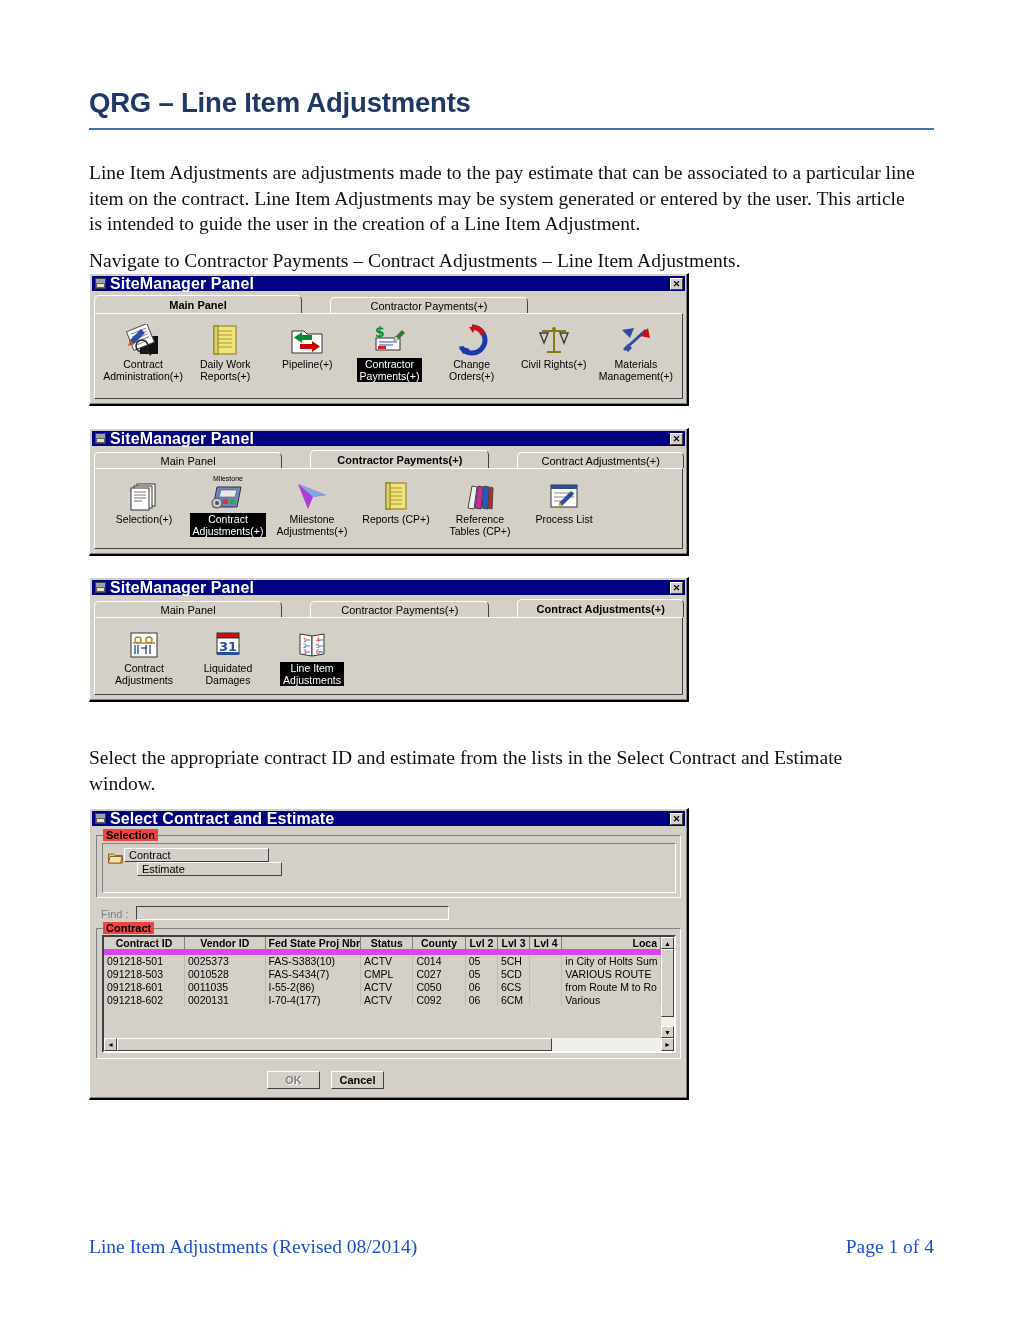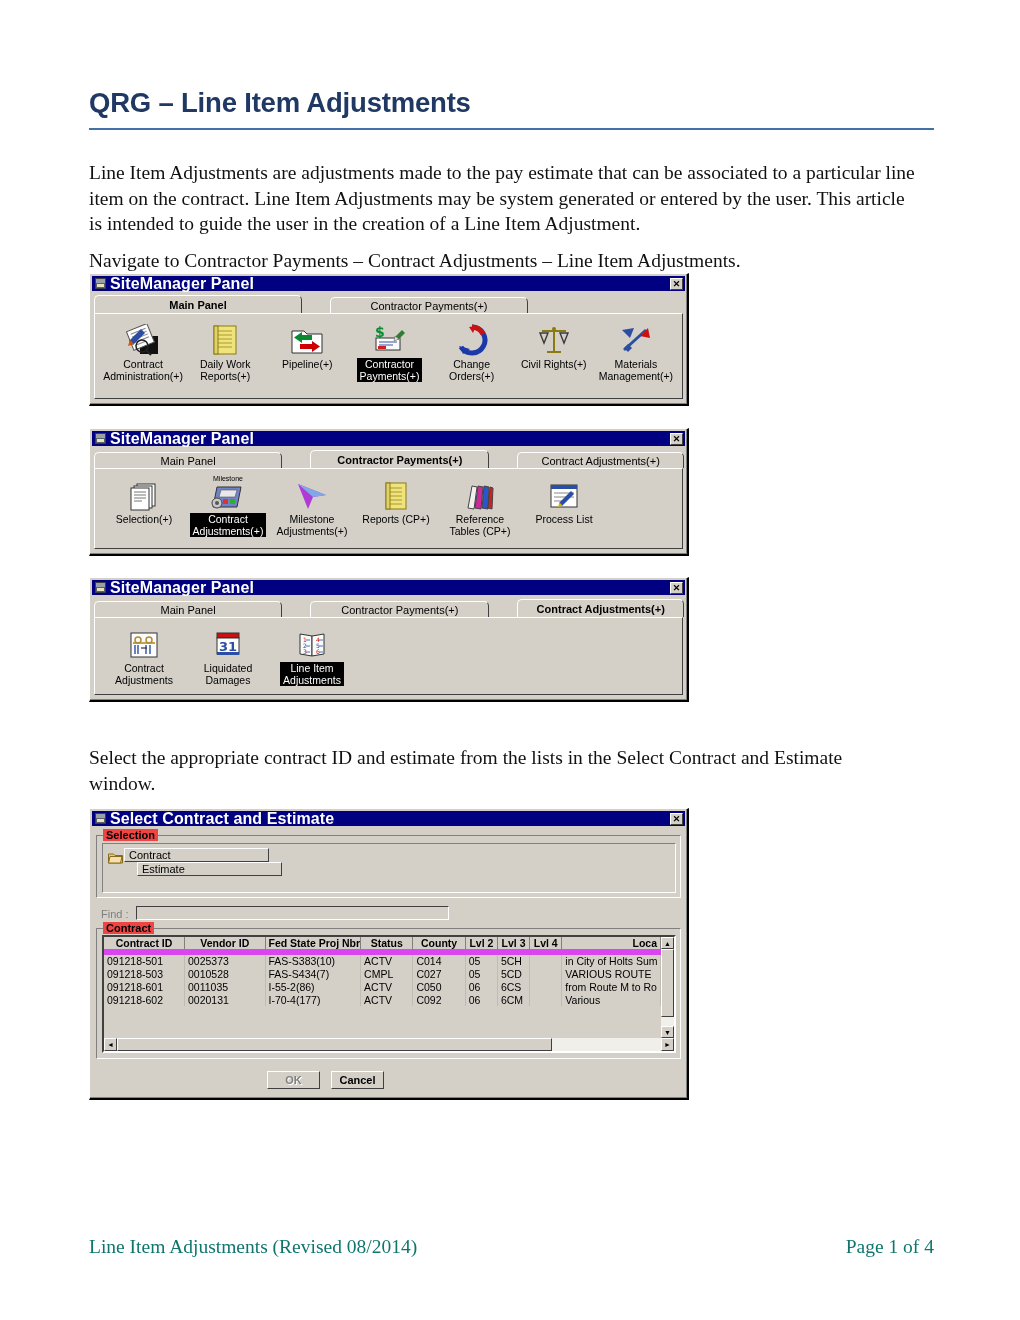--- a/index.html
+++ b/index.html
@@ -29,21 +29,21 @@
     position:absolute;
     font-size:19.5px; line-height:25.5px; color:#111;
     text-align:left;
   }
   #intro-para { left:89px; top:160px; width:830px; }
   #navigate-para { left:89px; top:248px; width:830px; }
   #select-para { left:89px; top:745px; width:800px; }
 
   .footer {
     position:absolute; left:89px; top:1236px; width:845px;
-    font-size:19.5px; color:#0f766e;
+    font-size:19.5px; color:#1d4ed8;
     display:flex; justify-content:space-between;
   }
 
   
   .win {
     position:absolute;
     background:#d4d0c8;
     border-top:1px solid #ffffff;
     border-left:1px solid #ffffff;
     border-right:2px solid #000000;

